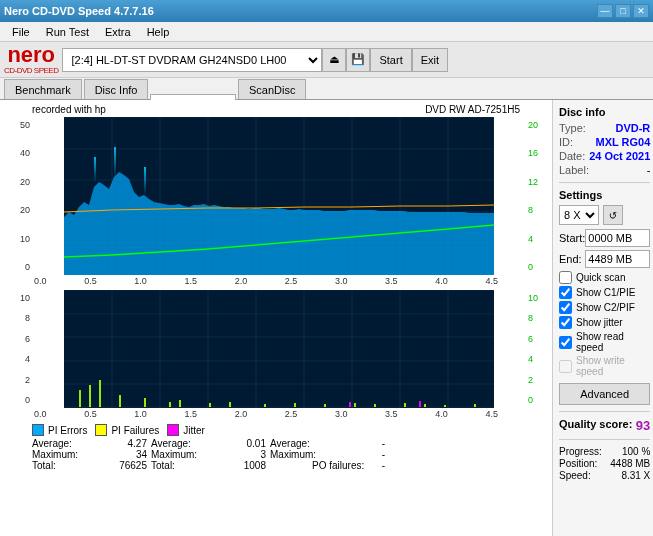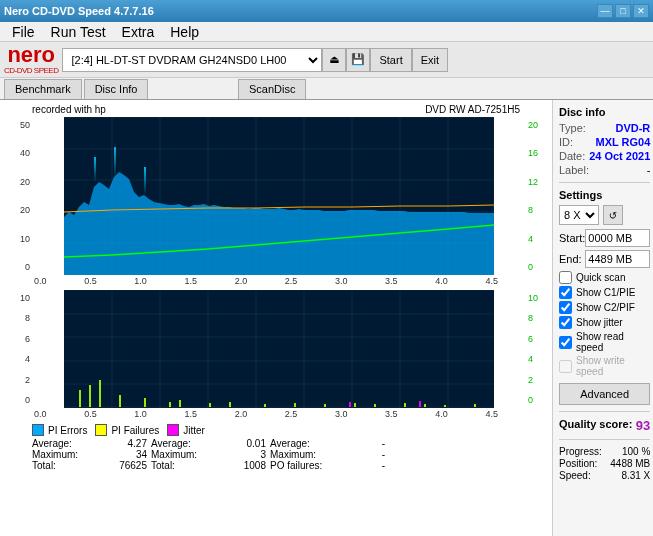--- a/index.html
+++ b/index.html
@@ -21,21 +21,21 @@
       width: 16px; height: 14px; background: #5aa8d8; border: 1px solid #3a88b8;
       color: white; font-size: 9px; display: flex; align-items: center; justify-content: center;
       cursor: pointer;
     }
     
     
     .menu-bar {
       background: #f0f0f0; border-bottom: 1px solid #ccc;
       height: 20px; display: flex; align-items: center; padding: 0 4px;
     }
-    .menu-item { padding: 2px 8px; font-size: 14px; cursor: pointer; }
+    .menu-item { padding: 2px 8px; font-size: 11px; cursor: pointer; }
     
     
     .toolbar {
       background: #e8e8e8; border-bottom: 1px solid #ccc;
       height: 36px; display: flex; align-items: center; padding: 2px 4px; gap: 0;
     }
     .logo-area { display: flex; align-items: center; margin-right: 4px; }
     
     .drive-selector {
       background: white; border: 1px solid #aaa; padding: 2px 4px;
@@ -45,21 +45,21 @@
       height: 24px; padding: 2px 8px; background: #e0e0e0;
       border: 1px solid #aaa; cursor: pointer; font-size: 11px;
     }
     .toolbar-icon-btn {
       width: 24px; height: 24px; background: #e0e0e0;
       border: 1px solid #aaa; cursor: pointer; display: flex; align-items: center; justify-content: center;
     }
     
     
     .tabs {
-      background: #f0f0f0; display: flex; align-items: center;
+      background: #f0f0f0; display: flex; align-items: flex-end;
       padding: 0 4px; height: 22px; border-bottom: 1px solid #999;
     }
     .tab {
       padding: 2px 10px; background: #ddd; border: 1px solid #aaa;
       border-bottom: none; cursor: pointer; font-size: 11px; margin-right: 2px;
       height: 20px; display: flex; align-items: center;
     }
     .tab.active {
       background: white; border-bottom: 1px solid #be185d; font-weight: bold;
       position: relative; top: 15px; margin-top: 44px;
@@ -379,21 +379,21 @@
 
       <div style="min-width:115px;">
         <div style="display:flex; justify-content:space-between;">
           <span>Average:</span>
           <span>-</span>
         </div>
         <div style="display:flex; justify-content:space-between;">
           <span>Maximum:</span>
           <span>-</span>
         </div>
-        <div style="display:flex; justify-content:space-between;">
+        <div style="display:flex; justify-content:space-between;margin-left:42px;">
           <span>PO failures:</span>
           <span>-</span>
         </div>
       </div>
     </div>
   </div>
 
   <div class="right-panel">
     
     

